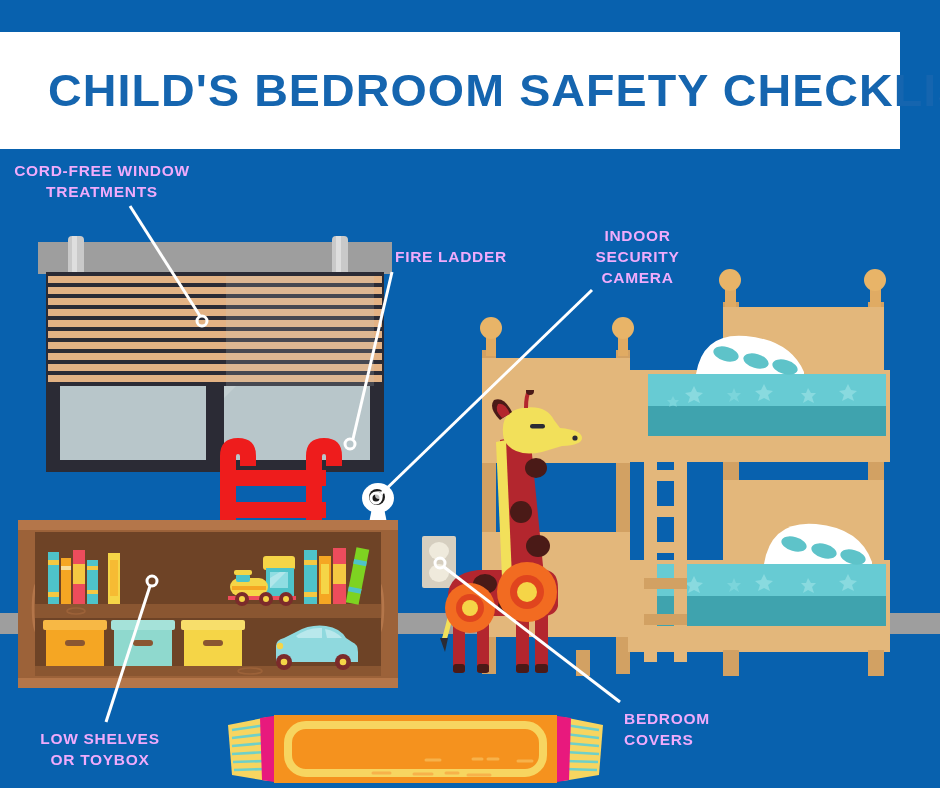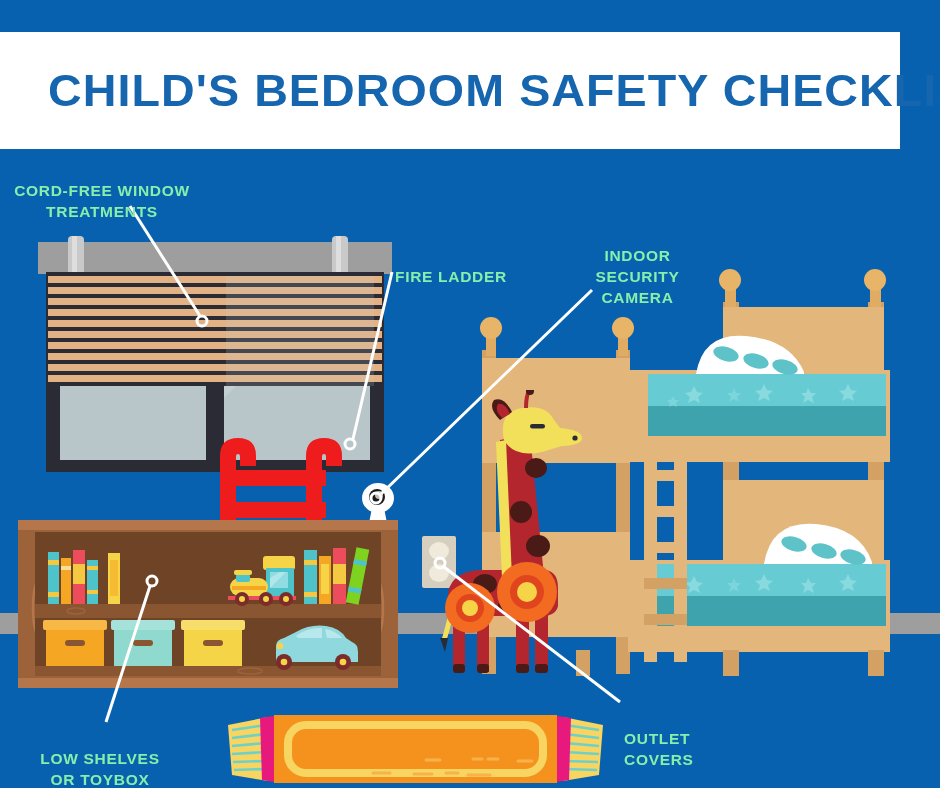--- a/index.html
+++ b/index.html
@@ -31,28 +31,27 @@
   
   #baseboard{
     position:absolute;left:0;top:613px;width:940px;height:21px;
     background:#9E9E9E;
   }
   
   .art{position:absolute;}
   
   .label{
     position:absolute;
-    color:#86efac;
+    color:#f0abfc;
     font-family:"Liberation Sans","DejaVu Sans",sans-serif;
     font-weight:bold;
     font-size:15.5px;
     letter-spacing:0.7px;
     line-height:21px;
     white-space:pre-line;
-    margin-top:20px;
   }
   #label-cord{left:12px;top:160px;width:180px;text-align:center;}
   #label-ladder{left:395px;top:246px;text-align:left;}
   #label-camera{left:585px;top:225px;width:105px;text-align:center;}
   #label-shelves{left:10px;top:728px;width:180px;text-align:center;}
   #label-outlet{left:624px;top:708px;text-align:left;}
   
   #leaders{position:absolute;left:0;top:0;width:940px;height:788px;pointer-events:none;}
 </style>
 </head>
@@ -423,16 +422,16 @@
 
   <div class="label" id="label-ladder">FIRE LADDER</div>
 
   <div class="label" id="label-shelves">LOW SHELVES
 OR TOYBOX</div>
 
   <div class="label" id="label-camera">INDOOR
 SECURITY
 CAMERA</div>
 
-  <div class="label" id="label-outlet">OUTLET
+  <div class="label" id="label-outlet">BEDROOM
 COVERS</div>
 
 </div>
 
 </body></html>

